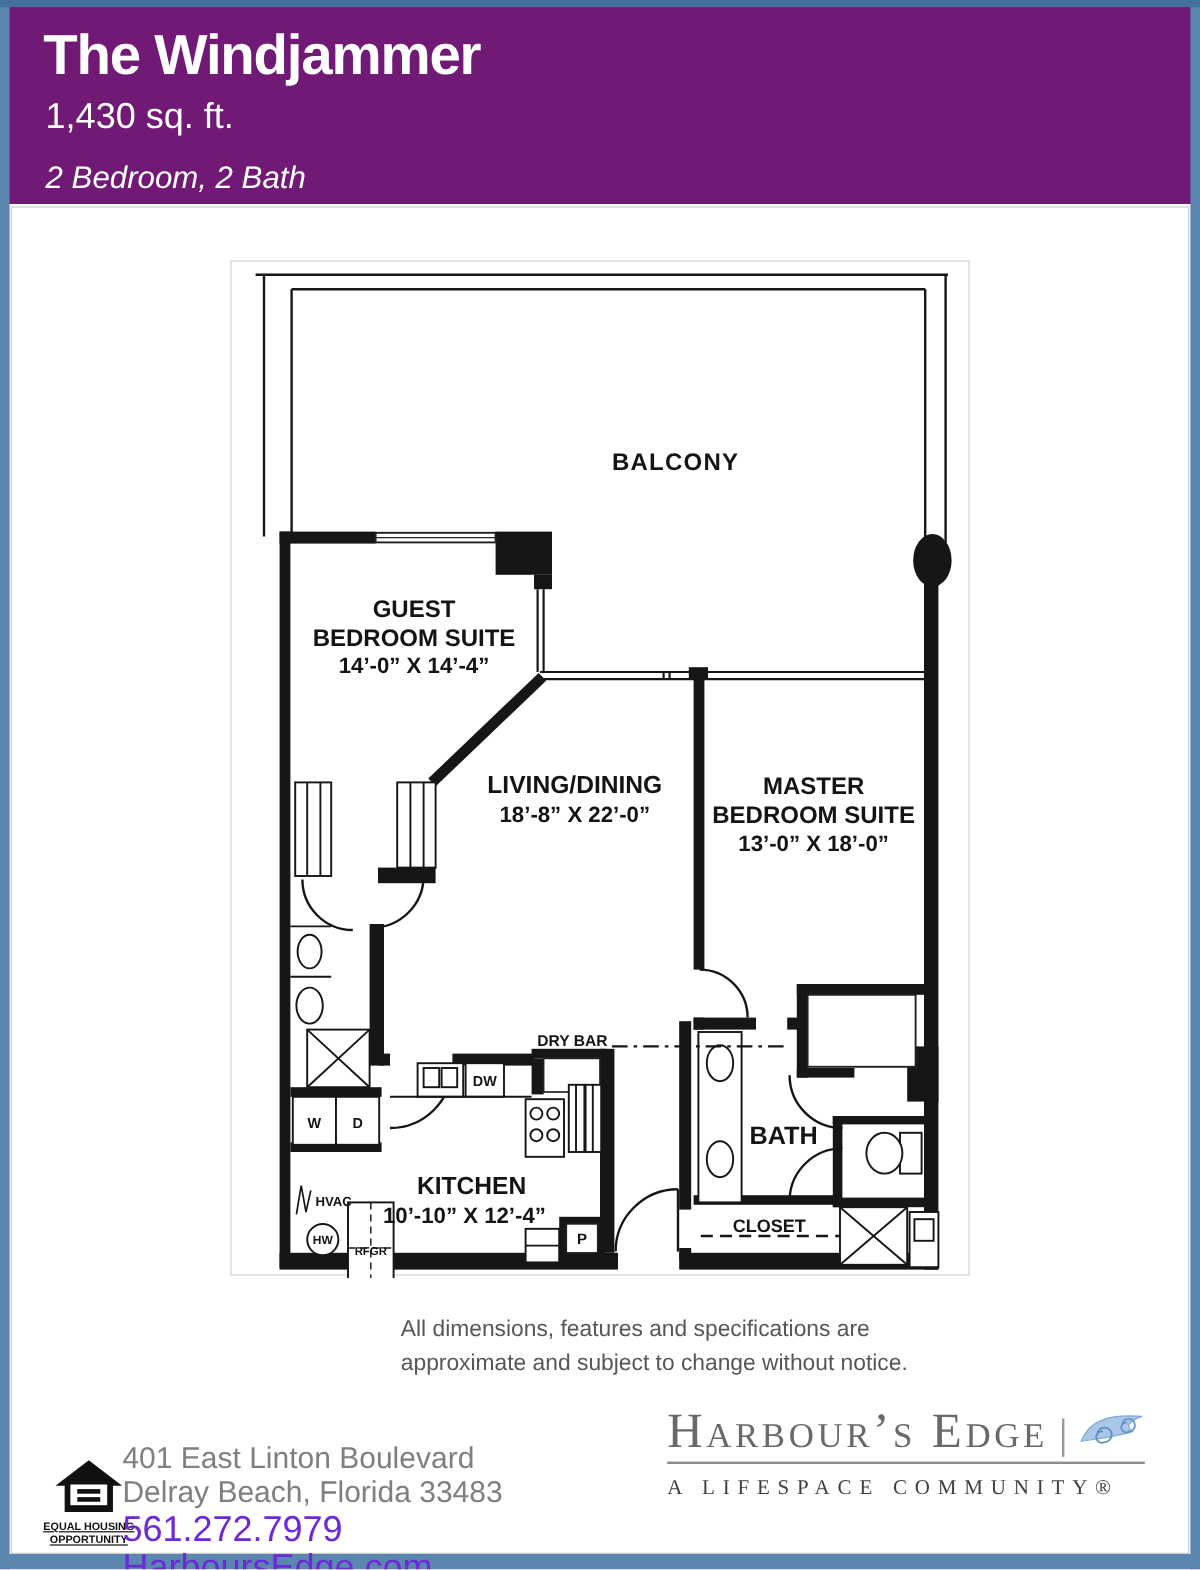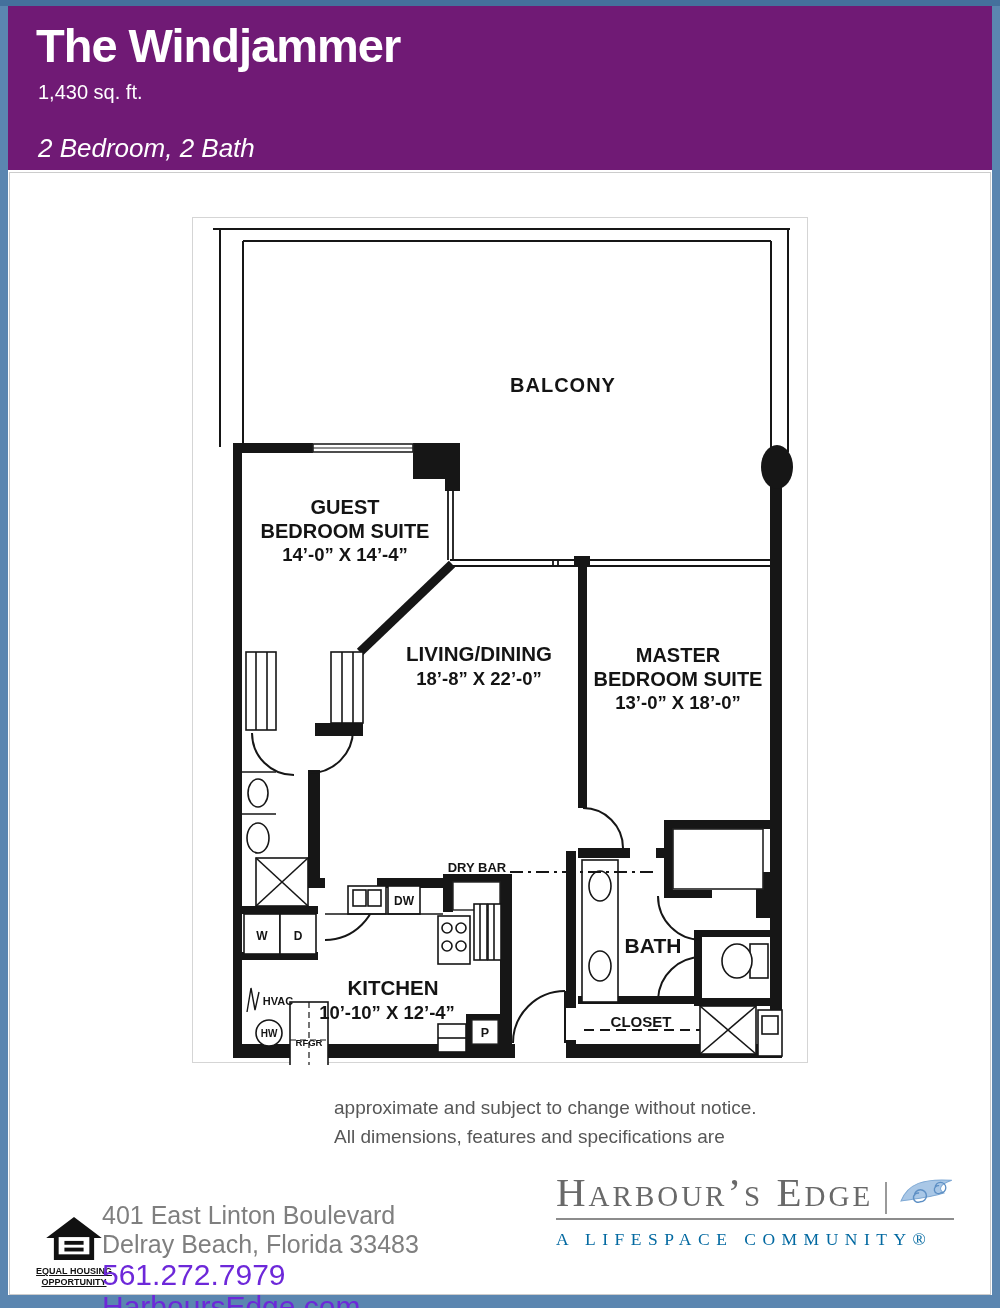--- a/index.html
+++ b/index.html
@@ -20,21 +20,21 @@
   }
   
   .header{
     position:absolute;left:0;top:0;width:1000px;height:170px;
     background:#701a75;color:#ffffff;padding-left:20px;
   }
   .header-title{
     position:absolute;left:36px;top:18px;
     font-size:47px;font-weight:bold;letter-spacing:-1px;
   }
-  .header-sub1{position:absolute;left:38px;top:81px;font-size:20px;}
+  .header-sub1{position:absolute;left:38px;top:81px;font-size:30px;}
   .header-sub2{position:absolute;left:38px;top:133px;font-size:26px;font-style:italic;}
   
   .plan-svg{position:absolute;left:190px;top:215px;}
   .plan-label{font-family:"Liberation Sans",sans-serif;font-weight:bold;fill:#141414;}
   .wallstroke{stroke:#161616;fill:none;}
   
   .disclaimer{
     position:absolute;left:334px;top:1093px;
     font-size:19px;line-height:29px;color:#575757;
   }
@@ -47,21 +47,21 @@
   .brand{position:absolute;left:556px;top:1168px;width:400px;color:#696969;}
   .brand-row{display:flex;align-items:flex-end;}
   .brand-name{
     font-family:"Liberation Serif",serif;font-variant:small-caps;
     font-size:41px;letter-spacing:3px;line-height:44px;white-space:nowrap;
   }
   .brand-divider{width:2px;height:32px;background:#9a9a9a;margin:0 10px 0 12px;flex:none;}
   .brand-rule{border:none;border-top:2px solid #8c8c8c;margin:4px 0 0 0;width:398px;}
   .brand-tagline{
     margin-top:9px;font-family:"Liberation Serif",serif;
-    font-size:17.5px;letter-spacing:6.5px;color:#0369a1;white-space:nowrap;
+    font-size:17.5px;letter-spacing:6.5px;color:#404040;white-space:nowrap;
   }
 </style>
 </head>
 <body>
 
 <div class="page">
 
   <div class="header">
     <div class="header-title">The Windjammer</div>
     <div class="header-sub1">1,430 sq. ft.</div>
@@ -231,22 +231,22 @@
       <text class="plan-label" x="262" y="940" font-size="12">W</text>
       <text class="plan-label" x="298" y="940" font-size="12">D</text>
       <text class="plan-label" x="278" y="1005" font-size="11">HVAC</text>
       <text class="plan-label" x="269" y="1037" font-size="10">HW</text>
       <text class="plan-label" x="309" y="1046" font-size="9.5">RFGR</text>
       <text class="plan-label" x="485" y="1037" font-size="12.5">P</text>
     </g>
   </svg>
 
   <div class="disclaimer">
+    <div>All dimensions, features and specifications are</div>
     <div>approximate and subject to change without notice.</div>
-    <div>All dimensions, features and specifications are</div>
   </div>
 
   <div class="eho">
     <svg width="58" height="46" viewBox="0 0 60 48">
       <path d="M30 1 L59 23 L51 23 L51 46 L9 46 L9 23 L1 23 Z" fill="#111111"></path>
       <rect x="14" y="22" width="32" height="18" fill="#ffffff"></rect>
       <rect x="20" y="26" width="20" height="4" fill="#111111"></rect>
       <rect x="20" y="33" width="20" height="4" fill="#111111"></rect>
     </svg>
     <div class="eho-text">EQUAL HOUSING</div>

